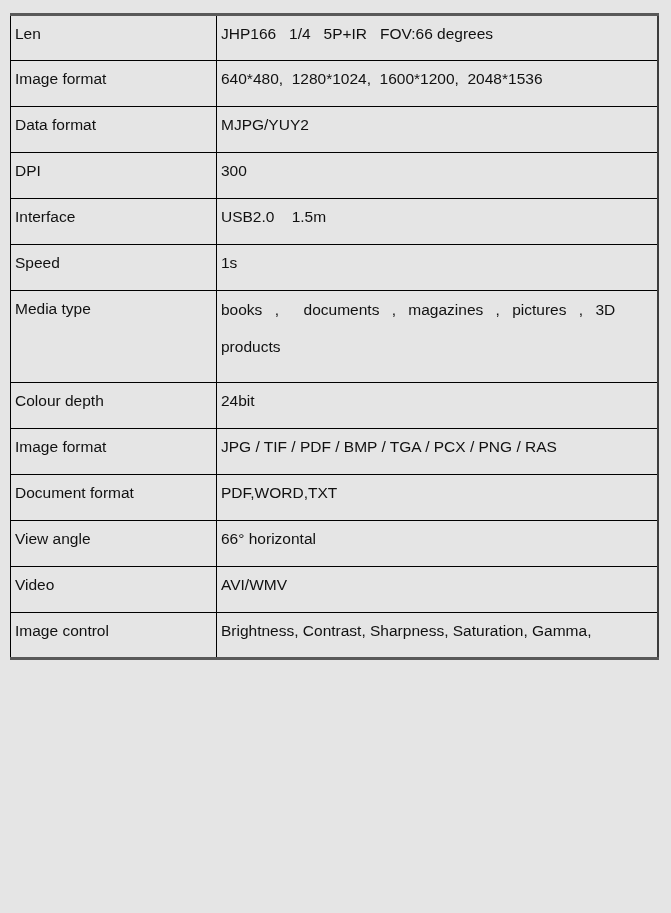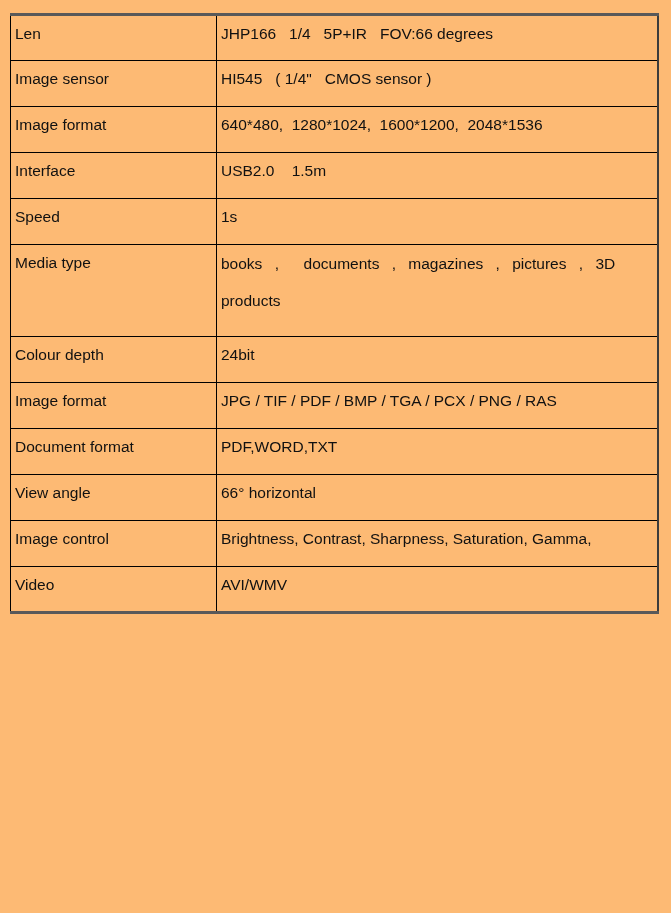--- a/index.html
+++ b/index.html
@@ -5,21 +5,21 @@
   html, body {
     margin: 0;
     padding: 0;
     background: #ffffff;
     font-family: "Liberation Sans", sans-serif;
   }
   .page {
     position: relative;
     width: 671px;
     height: 913px;
-    background: #fdba74;
+    background: #e5e5e5;
     overflow: hidden;
   }
   table.spec-table {
     position: absolute;
     left: 10px;
     top: 13px;
     width: 649px;
     border-collapse: collapse;
     table-layout: fixed;
     border-top: 3px solid #595959;
@@ -56,33 +56,37 @@
     <colgroup>
       <col style="width:206px">
       <col>
     </colgroup>
     <tbody id="spec-body">
   <tr class="spec-row">
     <td class="label-cell">Len</td>
     <td class="value-cell">JHP166   1/4   5P+IR   FOV:66 degrees</td>
   </tr>
 
-  <tr class="spec-row">
-    <td class="label-cell">Image sensor</td>
-    <td class="value-cell">HI545   ( 1/4"   CMOS sensor )</td>
-  </tr>
 
 
 
   <tr class="spec-row">
     <td class="label-cell">Image format</td>
     <td class="value-cell">640*480,  1280*1024,  1600*1200,  2048*1536</td>
   </tr>
 
+  <tr class="spec-row">
+    <td class="label-cell">Data format</td>
+    <td class="value-cell">MJPG/YUY2</td>
+  </tr>
 
+  <tr class="spec-row">
+    <td class="label-cell">DPI</td>
+    <td class="value-cell">300</td>
+  </tr>
 
 
   <tr class="spec-row">
     <td class="label-cell">Interface</td>
     <td class="value-cell">USB2.0    1.5m</td>
   </tr>
 
   <tr class="spec-row">
     <td class="label-cell">Speed</td>
     <td class="value-cell">1s</td>
@@ -109,23 +113,23 @@
     <td class="label-cell">Document format</td>
     <td class="value-cell">PDF,WORD,TXT</td>
   </tr>
 
   <tr class="spec-row">
     <td class="label-cell">View angle</td>
     <td class="value-cell">66° horizontal</td>
   </tr>
 
   <tr class="spec-row">
-    <td class="label-cell">Image control</td>
-    <td class="value-cell clip">Brightness, Contrast, Sharpness, Saturation, Gamma,</td>
+    <td class="label-cell">Video</td>
+    <td class="value-cell">AVI/WMV</td>
   </tr>
 
   <tr class="spec-row">
-    <td class="label-cell">Video</td>
-    <td class="value-cell">AVI/WMV</td>
+    <td class="label-cell">Image control</td>
+    <td class="value-cell clip">Brightness, Contrast, Sharpness, Saturation, Gamma,</td>
   </tr>
 </tbody>
   </table>
 </div>
 
 </body></html>

